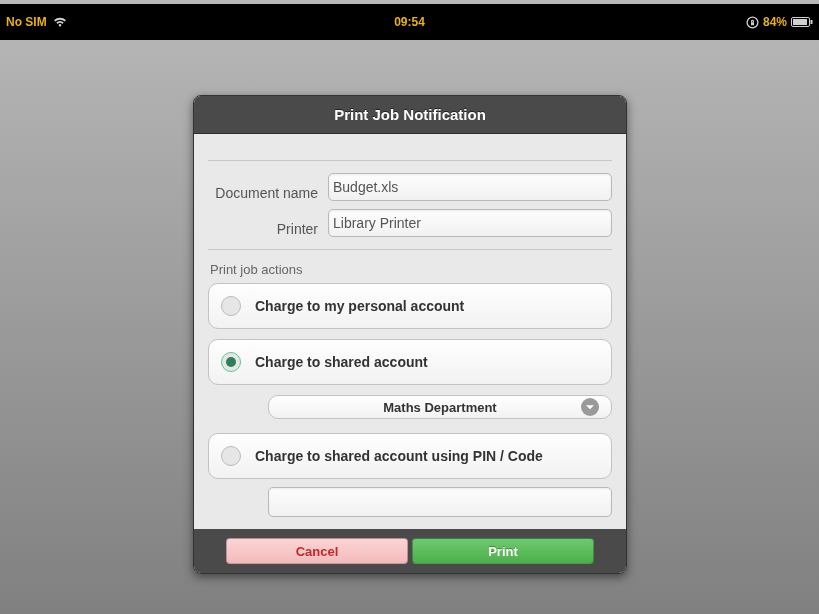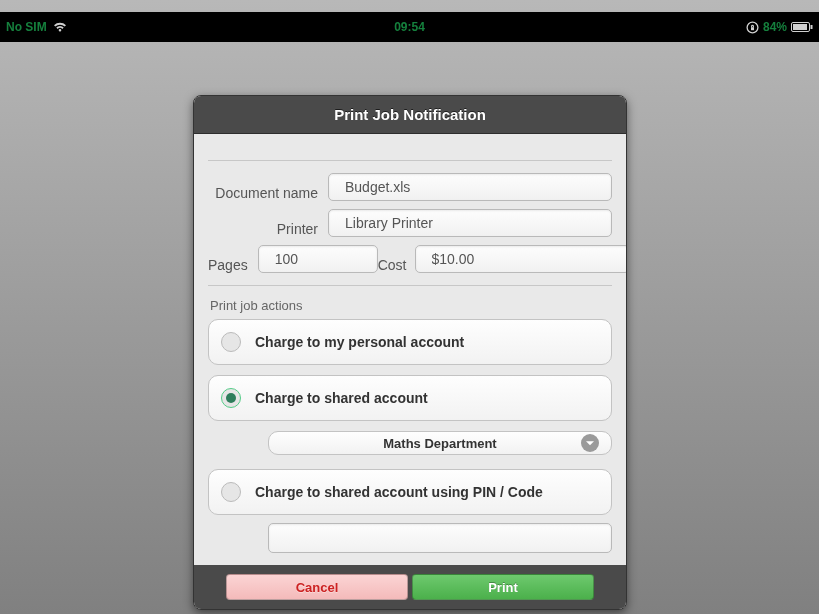--- a/index.html
+++ b/index.html
@@ -2,22 +2,22 @@
 <html><head>
   <meta charset="utf-8">
   <style>
     * { margin:0; padding:0; box-sizing:border-box; font-family: -apple-system, Helvetica, Arial, sans-serif; }
     body {
       width:819px; height:614px;
       background: linear-gradient(to bottom,#b8b8b8 0%,#808080 100%);
       position:relative; overflow:hidden;
     }
     .statusbar {
-      position:absolute; top:12px; left:0; right:0; height:30px;
-      background:#000; color:#15803d; font-size:12px; font-weight:bold;
+      position:absolute; top:4px; left:0; right:0; height:36px;
+      background:#000; color:#eab308; font-size:12px; font-weight:bold;
       display:flex; align-items:center; padding:0 6px;
     }
     .statusbar .left { display:flex; align-items:center; gap:6px; }
     .statusbar .center { position:absolute; left:50%; transform:translateX(-50%); }
     .statusbar .right { margin-left:auto; display:flex; align-items:center; gap:4px; }
     .wifi-icon svg, .lock-icon svg, .batt-icon svg { display:block; }
     .modal {
       position:absolute; left:193px; top:95px; width:434px;
       background:#e9e9e9; border-radius:8px; overflow:hidden;
       box-shadow: 0 3px 10px rgba(0,0,0,.5);
@@ -27,21 +27,21 @@
       background:#4a4a4a; color:#fff; text-align:center; font-size:15px;
       font-weight:bold; padding:10px 16px; text-shadow:0 -1px 0 rgba(0,0,0,.6);
       border-bottom:1px solid #2d2d2d;
     }
     .modal-body { padding:14px 14px 8px; color:#3a3a3a; }
     .instruction { font-size:14px; font-weight:bold; color:#3d3d3d; }
     .hr { border:none; border-top:1px solid #c7c7c7; margin:12px 0; }
     .form-row { display:flex; align-items:flex-end; margin-bottom:8px; }
     .form-row label { width:120px; text-align:right; padding-right:10px; font-size:14px; color:#555; }
     .text-input {
-      flex:1; height:28px; padding:0 16px; font-size:14px;
+      flex:1; height:28px; padding:0 4px; font-size:14px;
       background:linear-gradient(#fdfdfd,#f1f1f1); border:1px solid #b9b9b9;
       border-radius:5px; color:#555; box-shadow:inset 0 1px 2px rgba(0,0,0,.08);
     }
     .pages-row .pages-input { width:120px; flex:none; }
     .pages-row .cost-lab { width:55px; text-align:right; padding-right:8px; font-size:14px; color:#555; }
     .pages-row .cost-input { flex:1; }
     .section-label { font-size:13px; color:#666; margin:4px 0 6px; padding-left:2px; }
     .radio-card {
       background:linear-gradient(#fefefe,#f2f2f2); border:1px solid #c3c3c3;
       border-radius:10px; padding:12px; display:flex; align-items:center;
@@ -122,26 +122,20 @@
     <hr class="hr">
 
     <div class="form-row">
       <label>Document name</label>
       <input class="text-input" type="text" readonly="" value="Budget.xls" style="">
     </div>
     <div class="form-row">
       <label>Printer</label>
       <input class="text-input" type="text" readonly="" value="Library Printer" style="">
     </div>
-    <div class="form-row pages-row">
-      <label>Pages</label>
-      <input class="text-input pages-input" type="text" readonly="" value="100" style="">
-      <span class="cost-lab">Cost</span>
-      <input class="text-input cost-input" type="text" readonly="" value="$10.00" style="">
-    </div>
 
     <hr class="hr">
 
     <div class="section-label">Print job actions</div>
 
     <div class="radio-card">
       <span class="radio"></span>
       <span class="radio-label">Charge to my personal account</span>
     </div>
 

